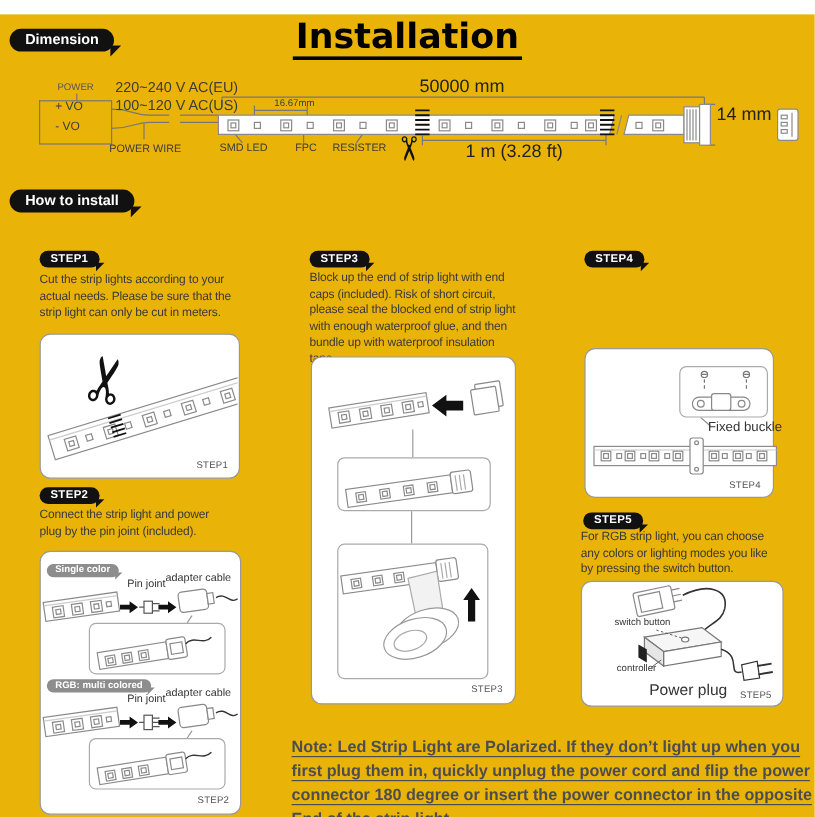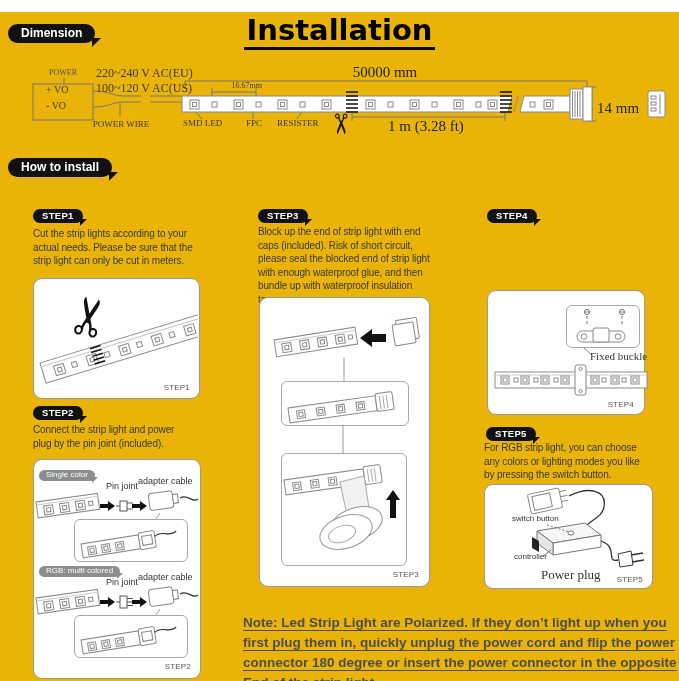--- a/index.html
+++ b/index.html
@@ -10,29 +10,29 @@
   
   .bubble{position:absolute;background:#111;color:#fff;font-weight:bold;font-size:12px;
           padding:3px 13px 4px;border-radius:12px;line-height:1;}
   .bubble::after{content:"";position:absolute;right:-6px;bottom:-4px;width:0;height:0;
           border-top:9px solid #111;border-right:9px solid transparent;}
   
   .step-badge{position:absolute;background:#111;color:#fff;font-weight:bold;font-size:9.5px;
           padding:2px 9px 2px;border-radius:8px;line-height:1;letter-spacing:.3px;}
   .step-badge::after{content:"";position:absolute;right:-4px;bottom:-3px;width:0;height:0;
           border-top:7px solid #111;border-right:7px solid transparent;}
-  .gray-badge{position:absolute;background:#8d8d8d;color:#fff;font-weight:normal;font-size:8px;
+  .gray-badge{position:absolute;background:#8d8d8d;color:#fff;font-weight:bold;font-size:8px;
           padding:1px 7px 2px;border-radius:7px;line-height:1;}
   .gray-badge::after{content:"";position:absolute;right:-3px;bottom:-2px;width:0;height:0;
           border-top:6px solid #8d8d8d;border-right:6px solid transparent;}
   .step-text{position:absolute;font-size:10px;line-height:13.5px;letter-spacing:-0.15px;color:#3a3a3a;}
   .img-box{position:absolute;border:1.4px solid #999;border-radius:9px;background:#fff;}
   .inner-box{position:absolute;border:1.1px solid #aaa;border-radius:6px;background:#fff;}
   .caption{position:absolute;font-size:8px;color:#555;letter-spacing:.2px;}
-  .dlabel{position:absolute;color:#3c3c3c;white-space:nowrap;font-family:Liberation Serif, serif;}
+  .dlabel{position:absolute;color:#3c3c3c;white-space:nowrap;}
   .small-label{position:absolute;font-size:9px;color:#333;white-space:nowrap;}
   .tiny-label{position:absolute;font-size:8px;color:#333;white-space:nowrap;}
   #title-wrap{position:absolute;top:2px;left:0;width:679px;text-align:center;}
   #title-wrap span{display:inline-block;font-family:"DejaVu Sans",sans-serif;font-weight:bold;
           font-size:29px;color:#000;border-bottom:3px solid #000;padding:0 3px 0;line-height:1.15;}
   .scissors{position:absolute;color:#111;line-height:1;}
   #note{position:absolute;left:243px;top:601px;width:436px;font-size:13.5px;font-weight:bold;
         line-height:20px;color:#4d4d4f;text-decoration:underline;text-underline-offset:3px;}
   svg{display:block;}
 </style>
@@ -109,21 +109,21 @@
   <div class="dlabel" style="left:96px;top:69px;font-size:12px;">100~120 V AC(US)</div>
   <div class="dlabel" style="left:46px;top:72px;font-size:10px;">+ VO</div>
   <div class="dlabel" style="left:46px;top:88px;font-size:10px;">- VO</div>
   <div class="dlabel" style="left:84px;top:107px;width:74px;text-align:center;font-size:9px;">POWER WIRE</div>
   <div class="dlabel" style="left:325px;top:52px;width:120px;text-align:center;font-size:15px;color:#222;">50000 mm</div>
   <div class="dlabel" style="left:206px;top:69px;width:56px;text-align:right;font-size:8px;">16.67mm</div>
   <div class="dlabel" style="left:183px;top:106px;font-size:9px;">SMD LED</div>
   <div class="dlabel" style="left:246px;top:106px;font-size:9px;">FPC</div>
   <div class="dlabel" style="left:277px;top:106px;font-size:9px;">RESISTER</div>
   <div class="dlabel" style="left:388px;top:106px;font-size:15px;color:#222;">1 m (3.28 ft)</div>
-  <div class="dlabel" style="left:597px;top:88px;font-size:15px;color:#222;">14 mm</div>
+  <div class="dlabel" style="left:597px;top:75px;font-size:15px;color:#222;">14 mm</div>
   <span class="scissors" style="left:328px;top:98px;font-size:28px;transform:rotate(90deg);">✂</span>
 
   <div class="bubble" style="left:8px;top:146px;">How to install</div>
 
   <div class="step-badge" style="left:33px;top:197px;">STEP1</div>
   <div class="step-text" style="left:33px;top:215px;width:160px;">Cut the strip lights according to your actual needs. Please be sure that the strip light can only be cut in meters.</div>
   <div class="img-box" style="left:33px;top:266px;width:167px;height:121px;">
     <svg width="164" height="118" viewBox="0 0 164 118">
       <g transform="translate(6,84) rotate(-17)" stroke="#8a8a8a" fill="#fff" stroke-width="1">
         <rect x="0" y="0" width="190" height="21"></rect>

